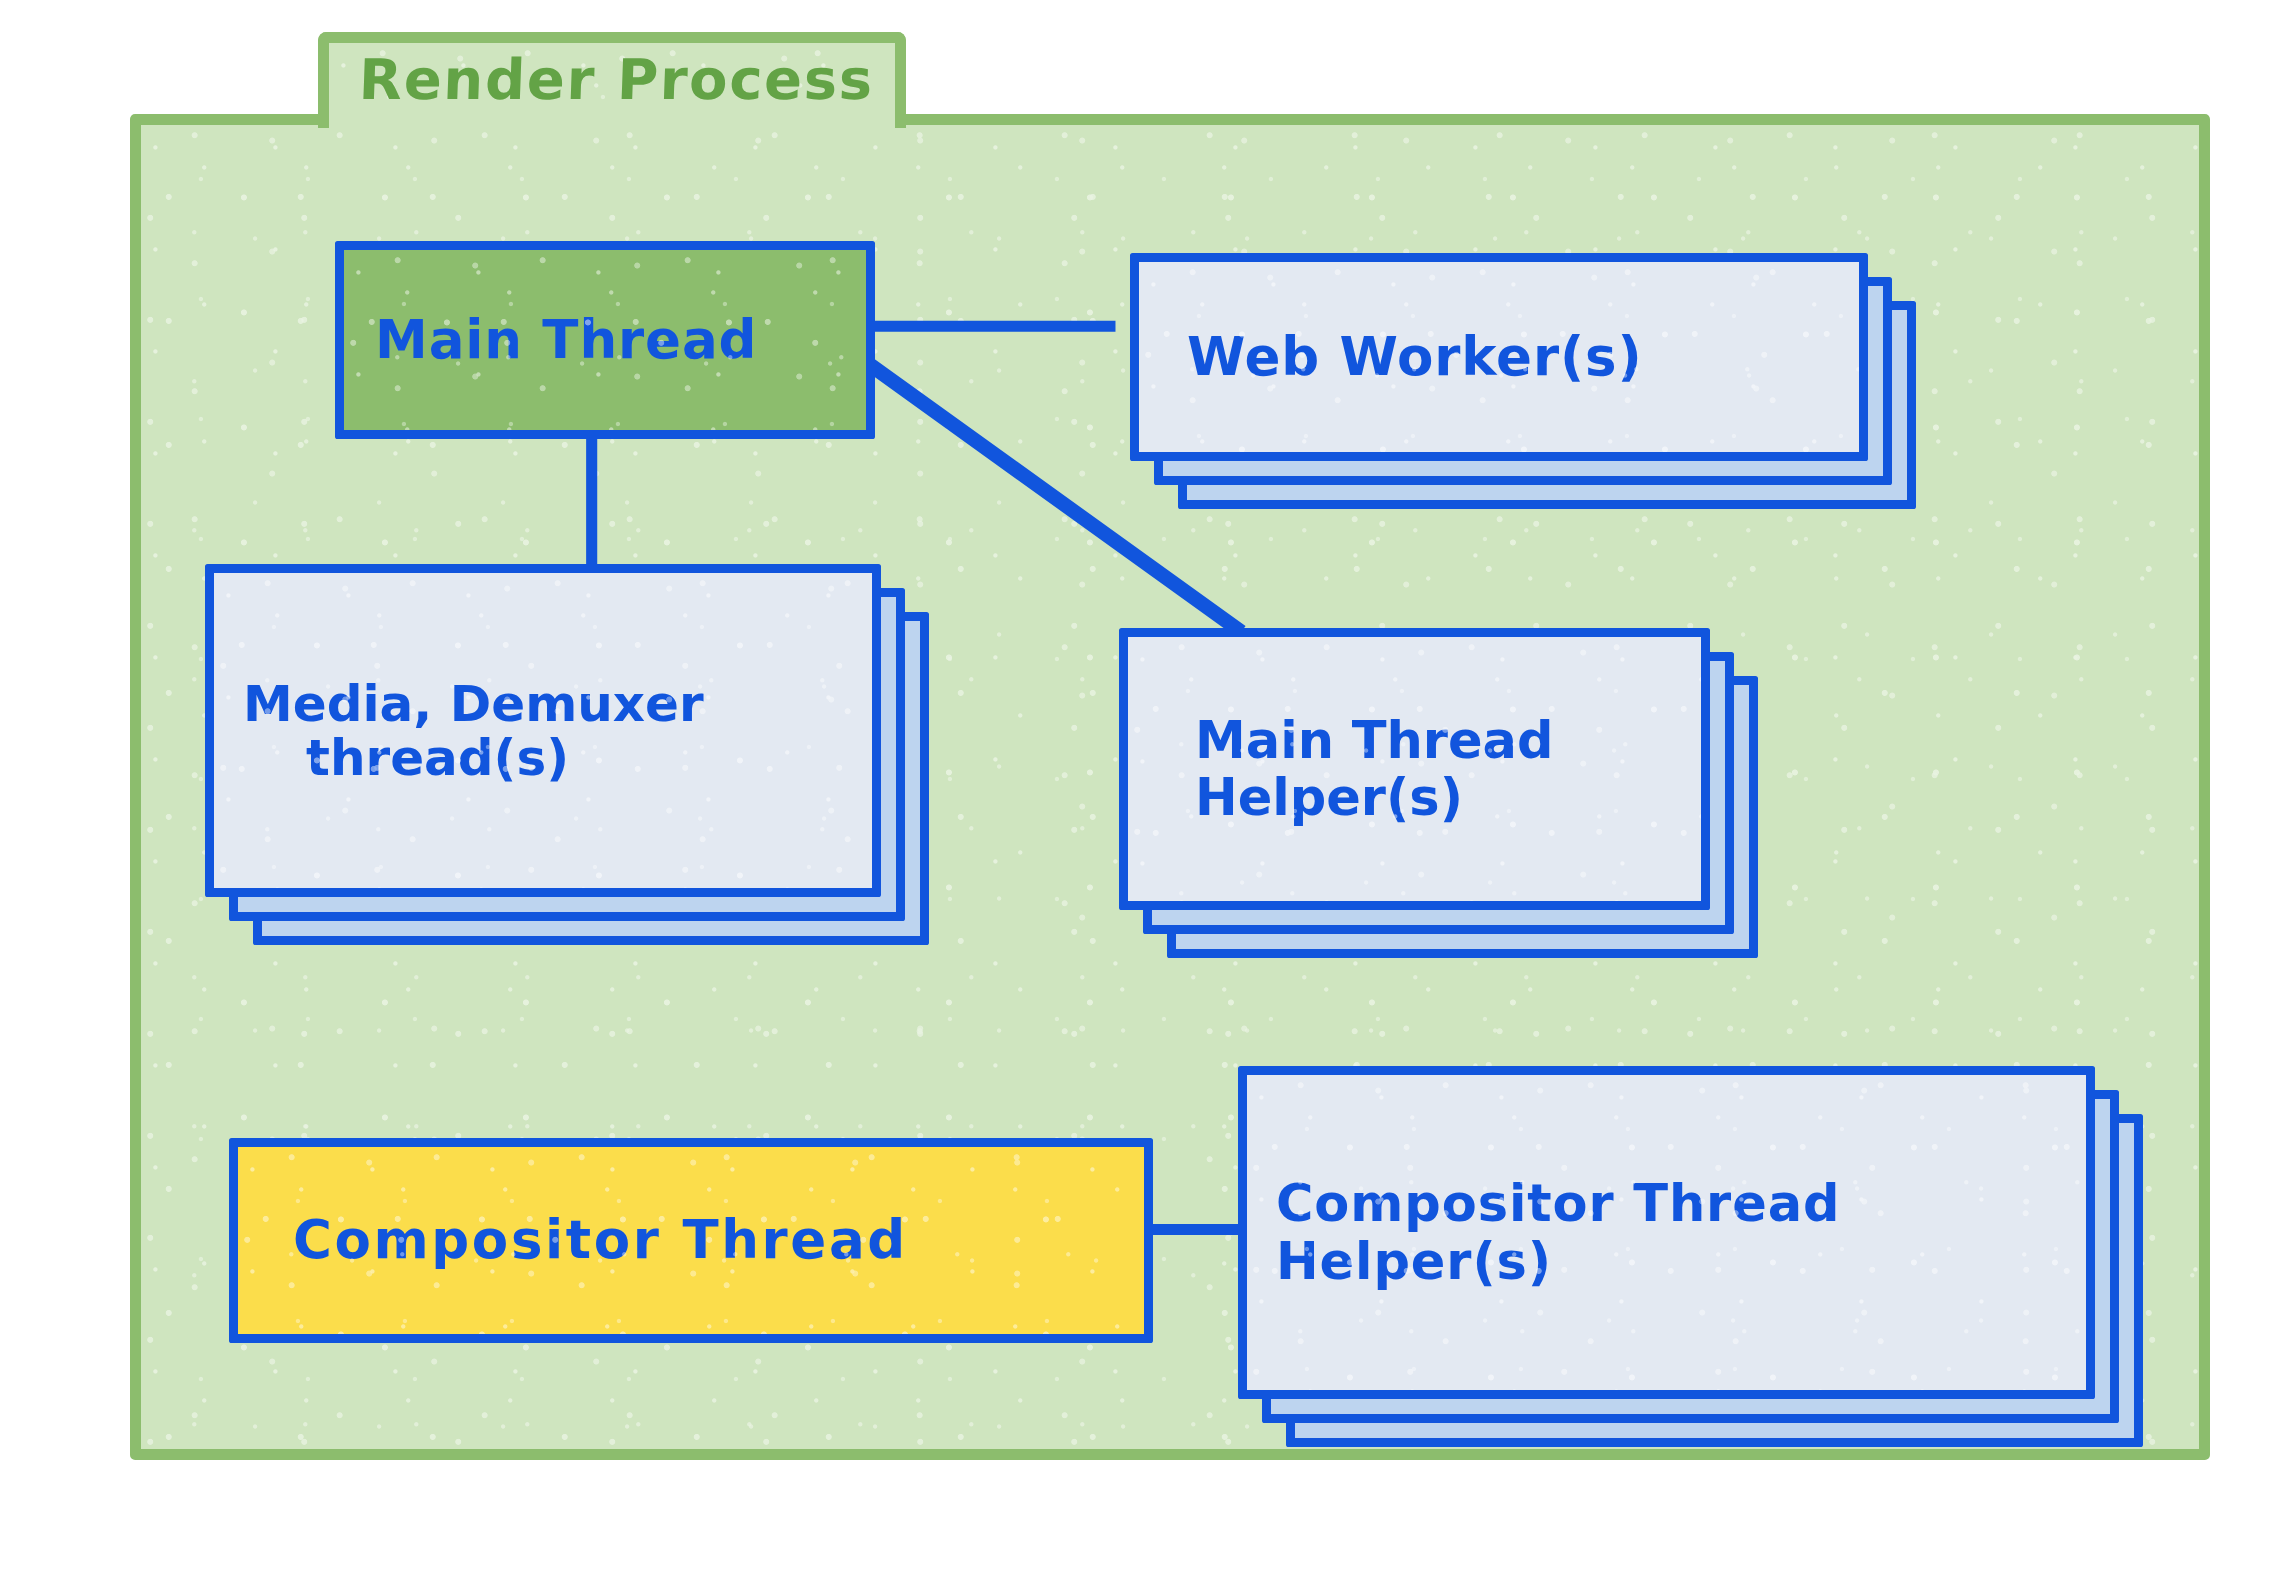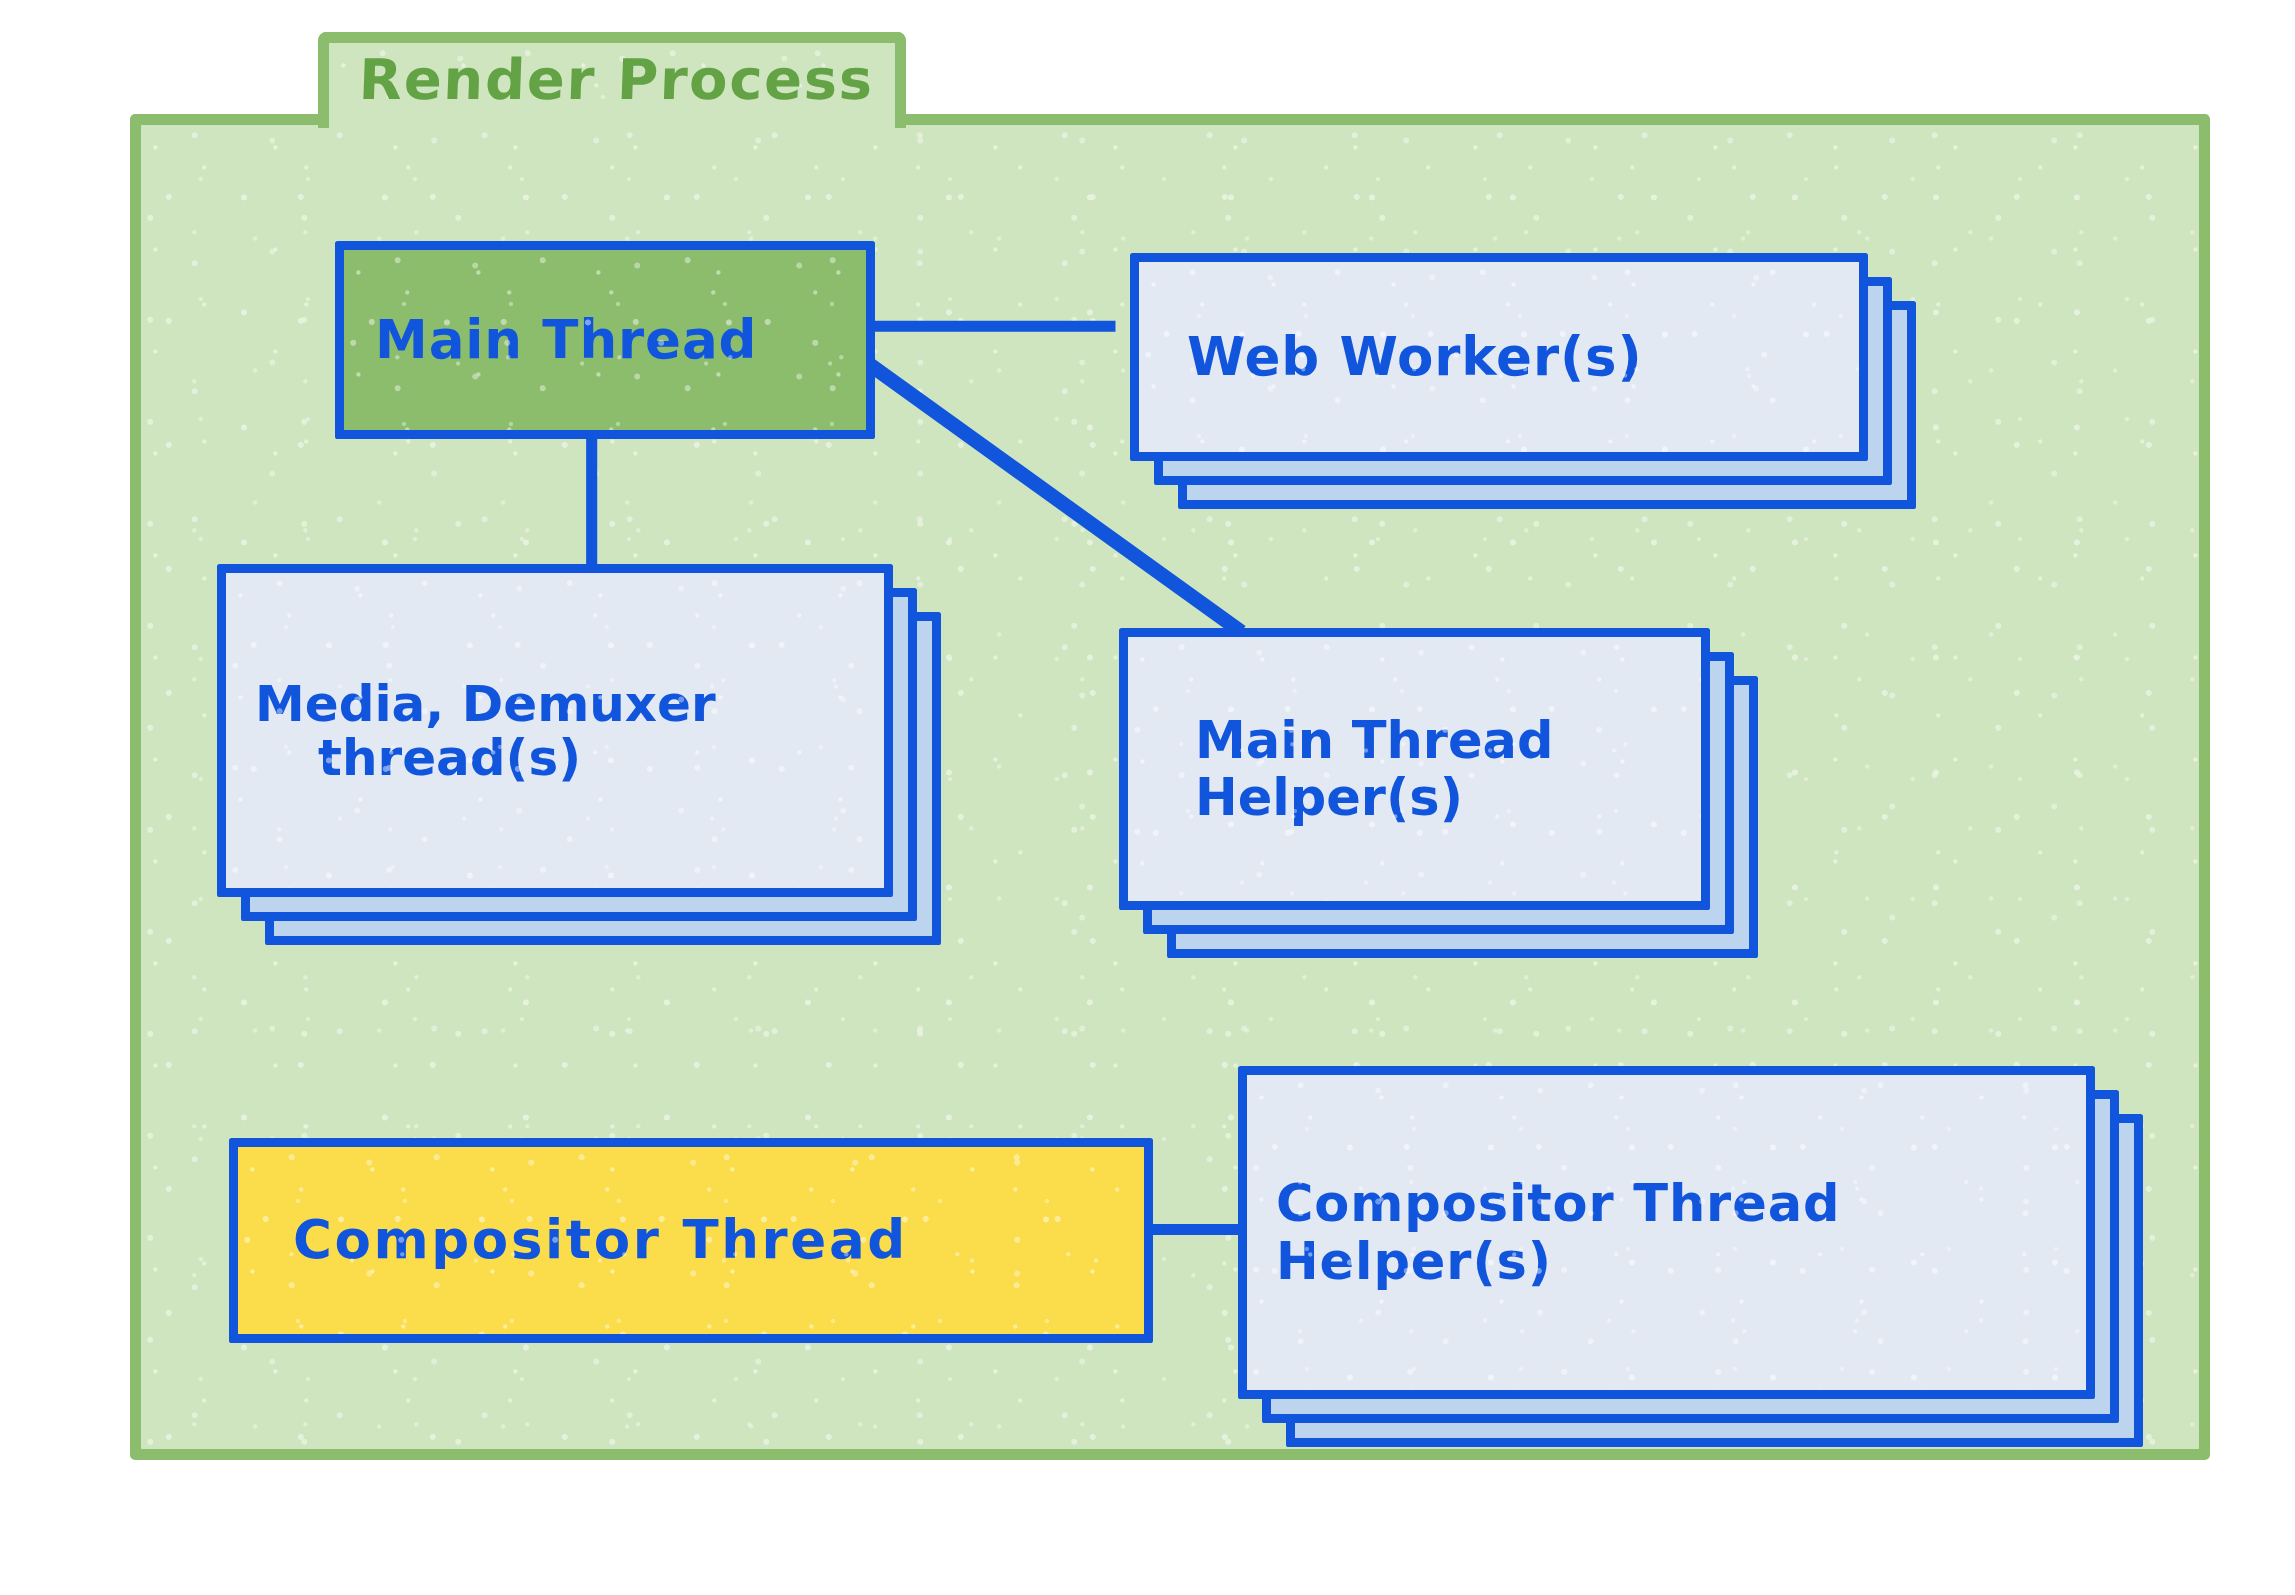--- a/index.html
+++ b/index.html
@@ -203,21 +203,21 @@
 
   <div class="node" style="left:1110px; top:253px; width:786px; height:256px;margin-left:20px;">
     <div class="card back2" style="left: 48px; top: 48px; width: 738px; height: 208px; border-color: rgb(17, 85, 221); background: rgb(189, 212, 239);"></div>
     <div class="card back1" style="left: 24px; top: 24px; width: 738px; height: 208px; border-color: rgb(17, 85, 221); background: rgb(189, 212, 239);"></div>
     <div class="card front" style="left: 0px; top: 0px; width: 738px; height: 208px; border-color: rgb(17, 85, 221); background: rgb(227, 233, 242);">
       <div class="grain"></div>
       <div class="card-label leftpad lbl-web-worker" style="color: rgb(17, 85, 221);">Web Worker(s)</div>
     </div>
   </div>
 
-  <div class="node" style="left:205px; top:564px; width:769px; height:384px;margin-left:12px;">
+  <div class="node" style="left:205px; top:564px; width:769px; height:384px;">
     <div class="card back2" style="left: 48px; top: 48px; width: 676px; height: 333px; border-color: rgb(17, 85, 221); background: rgb(189, 212, 239);"></div>
     <div class="card back1" style="left: 24px; top: 24px; width: 676px; height: 333px; border-color: rgb(17, 85, 221); background: rgb(189, 212, 239);"></div>
     <div class="card front" style="left: 0px; top: 0px; width: 676px; height: 333px; border-color: rgb(17, 85, 221); background: rgb(227, 233, 242);">
       <div class="grain"></div>
       <div class="card-label leftpad lbl-media" style="color: rgb(17, 85, 221);">
         <span class="l1">Media, Demuxer</span>
         <span class="l3">thread(s)</span>
       </div>
     </div>
   </div>

